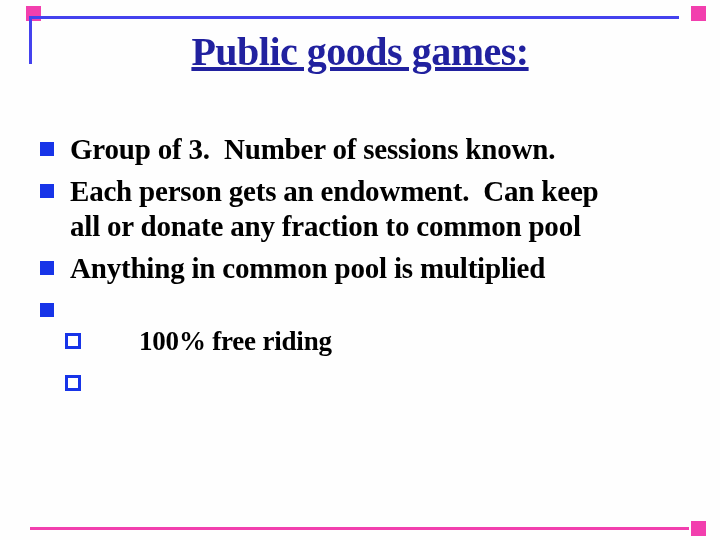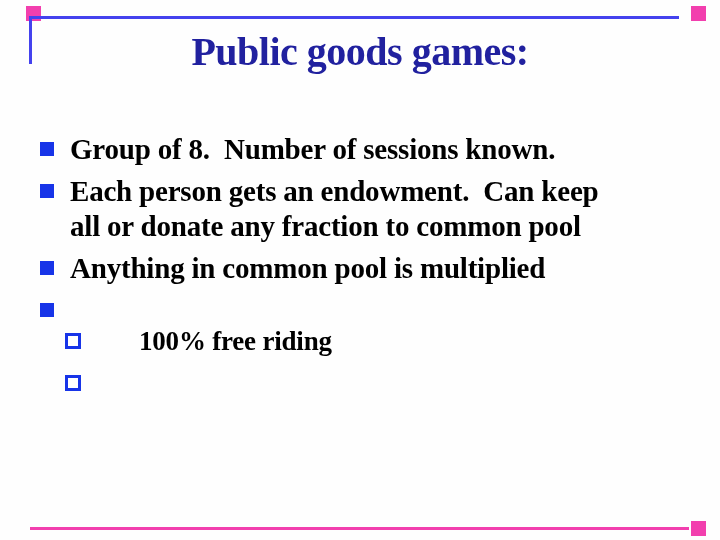--- a/index.html
+++ b/index.html
@@ -40,20 +40,21 @@
   
   .title {
     position: absolute;
     left: 30px; right: 30px; top: 29px;
     text-align: center;
     font-size: 40px;
     font-weight: bold;
     line-height: 45px;
     color: #21219f;
     letter-spacing: -0.5px;
+    text-decoration: underline;
   }
   
   .content {
     position: absolute;
     left: 40px; top: 132px;
     width: 630px;
   }
   .bullet {
     display: flex;
     align-items: flex-start;
@@ -94,21 +95,21 @@
 <div class="blue-vline"></div>
 
 <div class="title">
   <div>Public goods games:</div>
 </div>
 
 <div class="content">
 
   <div class="bullet level1">
     <span class="sq1"></span>
-    <span class="btext">Group of 8.  Number of sessions known.</span>
+    <span class="btext">Group of 3.  Number of sessions known.</span>
   </div>
 
   <div class="bullet level1">
     <span class="sq1"></span>
     <span class="btext">Each person gets an endowment.  Can keep
 all or donate any fraction to common pool</span>
   </div>
 
   <div class="bullet level1">
     <span class="sq1"></span>

